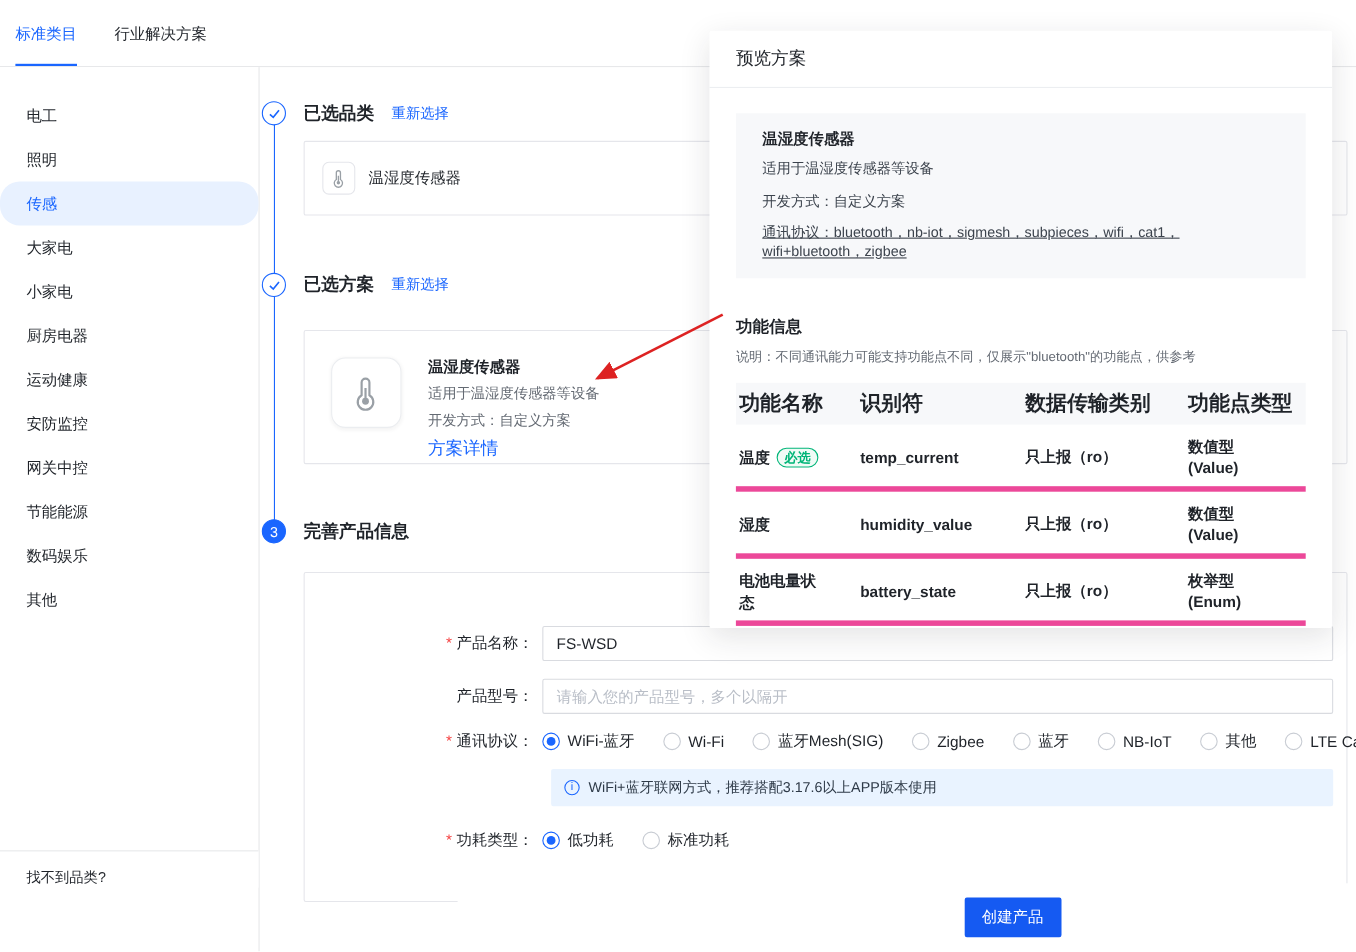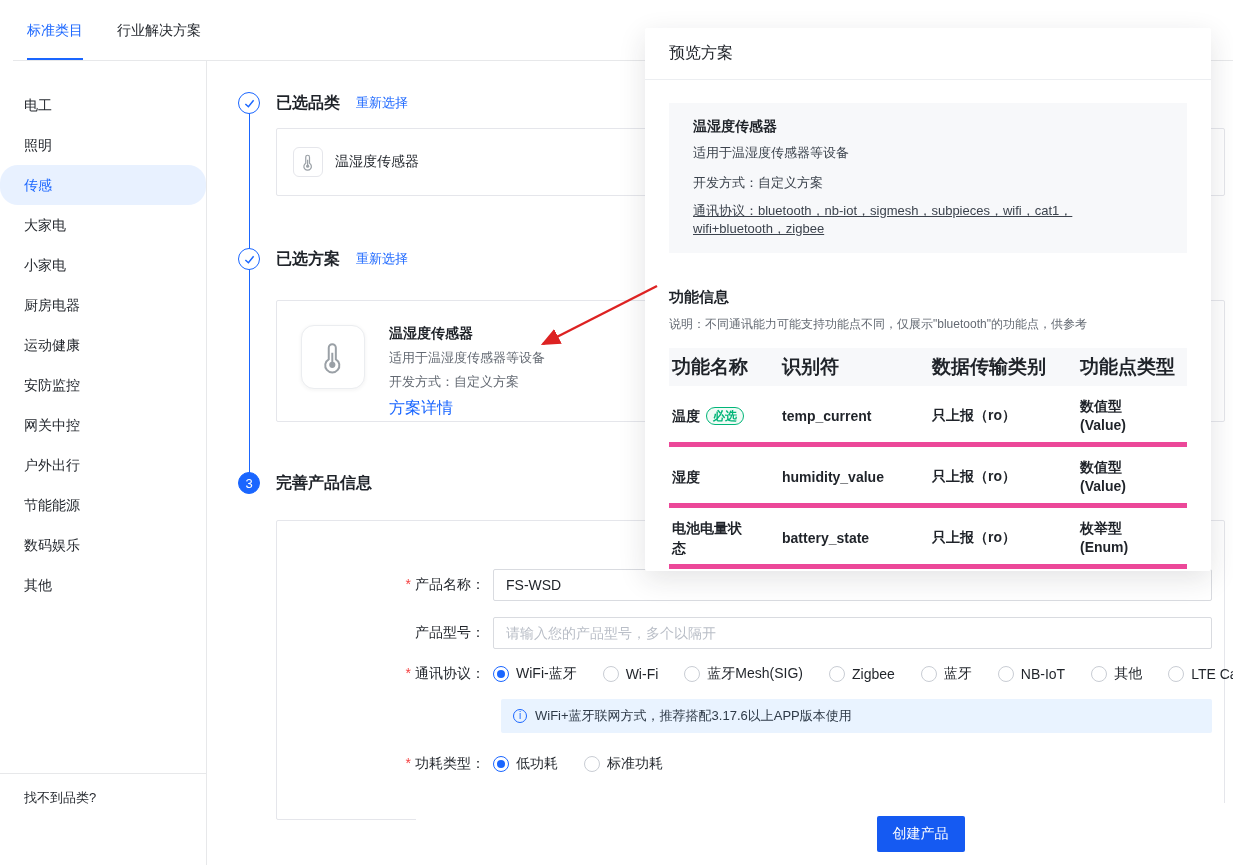--- a/index.html
+++ b/index.html
@@ -4,27 +4,27 @@
 <style>
   :root{
     --accent:#1a66ff; --button:#155af2; --required:#f53f3f;
     --badge:#00b578; --alert-bg:#e9f3ff; --arrow:#dd2222;
   }
   *{margin:0;padding:0;box-sizing:border-box;}
   html,body{width:1233px;height:865px;}
   body{font-family:"Liberation Sans","DejaVu Sans",sans-serif;font-size:14px;color:#1f2329;background:#fff;overflow:hidden;position:relative;}
 
   
-  .header{position:absolute;top:0;left:13px;right:0;height:61px;border-bottom:1px solid #e7e8ea;background:#fff;display:flex;align-items:center;padding-left:14px;gap:34px;z-index:2;}
+  .header{position:absolute;top:0;left:0;right:0;height:61px;border-bottom:1px solid #e7e8ea;background:#fff;display:flex;align-items:center;padding-left:14px;gap:34px;z-index:2;}
   .tab{height:60px;line-height:60px;cursor:pointer;position:relative;color:#1f2329;font-size:14px;}
   .tab.active{color:var(--accent,#1a66ff);}
   .tab.active::after{content:"";position:absolute;left:0;right:0;bottom:0;height:2px;background:var(--accent,#1a66ff);}
 
   
-  .sidebar{position:absolute;top:61px;left:0;width:207px;bottom:0;border-right:1px solid #e7e8ea;background:#fff;padding-top:24px;z-index:2;}
+  .sidebar{position:absolute;top:61px;left:0;width:236px;bottom:0;border-right:1px solid #e7e8ea;background:#fff;padding-top:24px;z-index:2;}
   .nav-item{height:40px;line-height:40px;padding-left:24px;cursor:pointer;font-size:14px;}
   .nav-item.active{background:#e8f1ff;color:var(--accent,#1a66ff);border-radius:18px;}
   .sidebar-footer{position:absolute;left:0;right:0;bottom:58px;border-top:1px solid #e7e8ea;padding:15px 0 0 24px;font-size:13px;color:#1f2329;cursor:pointer;background:#fff;}
 
   
   .main{position:absolute;left:208px;top:61px;right:0;bottom:0;background:#fff;padding-left:8px;}
   .steps{position:relative;margin:31px 8px 0 22px;}
   .step-line{position:absolute;left:11px;top:11px;width:1px;height:380px;background:var(--accent,#1a66ff);}
   .step-header{display:flex;align-items:center;position:relative;}
   .step-circle{width:22px;height:22px;border-radius:50%;border:1px solid var(--accent,#1a66ff);background:#fff;color:var(--accent,#1a66ff);display:flex;align-items:center;justify-content:center;flex:none;position:relative;z-index:2;font-size:12px;}
@@ -94,21 +94,20 @@
   <div>
     <div class="nav-item">电工</div>
     <div class="nav-item">照明</div>
     <div class="nav-item active">传感</div>
     <div class="nav-item">大家电</div>
     <div class="nav-item">小家电</div>
     <div class="nav-item">厨房电器</div>
     <div class="nav-item">运动健康</div>
     <div class="nav-item">安防监控</div>
     <div class="nav-item">网关中控</div>
-    <div class="nav-item">户外出行</div>
     <div class="nav-item">节能能源</div>
     <div class="nav-item">数码娱乐</div>
     <div class="nav-item">其他</div>
   </div>
   <div class="sidebar-footer">找不到品类?</div>
 </div>
 
 <div class="main">
   <div class="steps">
     <div class="step-line"></div>

